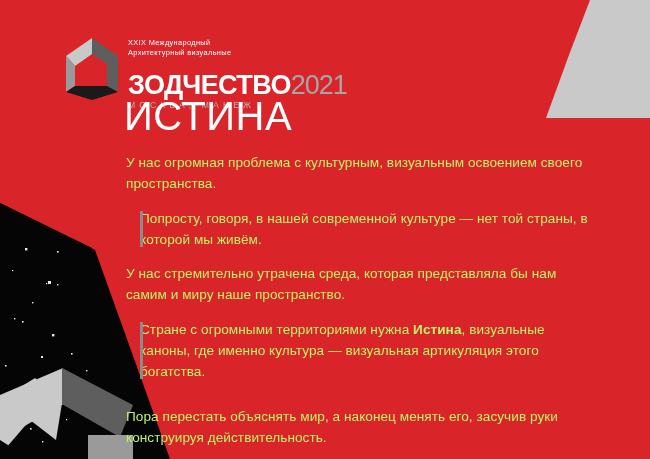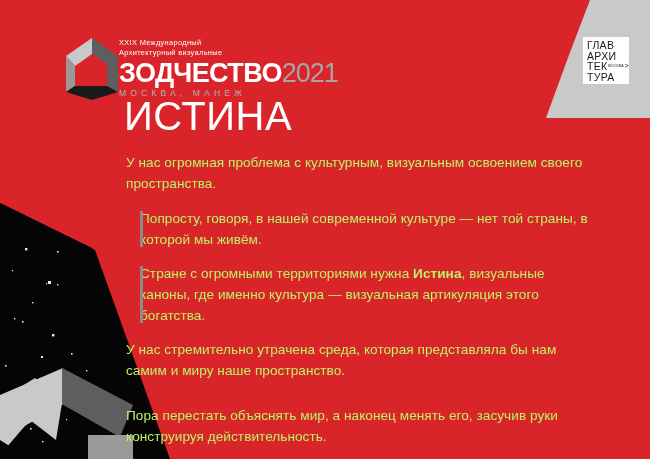--- a/index.html
+++ b/index.html
@@ -59,33 +59,33 @@
   .ga-logo .ga-arrow {
     font-size: 8px;
     line-height: 8px;
     margin-left: 0.5px;
     color: #1a1a1a;
   }
 
   
   .fest-head {
     position: absolute;
-    left: 119px;
+    left: 128px;
     top: 38px;
     width: 330px;
   }
   .fest-sub {
     font-size: 7.4px;
     line-height: 9.6px;
     letter-spacing: 0.35px;
     color: #ffffff;
     font-weight: 400;
   }
   .fest-title {
-    margin-top: 3px;
+    margin-top: 15px;
     font-size: 27px;
     line-height: 27px;
     letter-spacing: -0.6px;
     font-weight: 700;
     white-space: nowrap;
   }
   .fest-title .tw { color: #ffffff; }
   .fest-title .ty { color: #a6a6a6; font-weight: 400; letter-spacing: -1px; }
   .fest-city {
     margin-top: 1px;
@@ -185,47 +185,37 @@
   </svg>
 
   <svg style="position:absolute;left:59px;top:36px;width:66px;height:66px;" viewBox="0 0 66 66">
     <polygon points="7,20 33,2 33,18 16,30" fill="#c9c9c9"></polygon>
     <polygon points="33,2 59,20 48,28 33,18" fill="#5e5e5e"></polygon>
     <polygon points="7,20 16,30 16,50 7,56" fill="#9a9a9a"></polygon>
     <polygon points="59,20 48,28 48,50 59,56" fill="#5e5e5e"></polygon>
     <polygon points="7,56 16,50 48,50 59,56 33,64" fill="#1a1a1a"></polygon>
   </svg>
 
-  <div class="ga-logo">
-    <div class="ga-line">ГЛАВ</div>
-    <div class="ga-line">АРХИ</div>
-    <div class="ga-row3">
-      <span class="ga-line">ТЕК</span>
-      <span class="ga-mini">МОСКВА</span>
-      <span class="ga-arrow">&gt;</span>
-    </div>
-    <div class="ga-line">ТУРА</div>
-  </div>
 
   <div class="fest-head">
     <div class="fest-sub">XXIX Международный</div>
     <div class="fest-sub">Архитектурный визуальные</div>
     <div class="fest-title">
       <span class="tw">ЗОДЧЕСТВО</span><span class="ty">2021</span>
     </div>
     <div class="fest-city">МОСКВА, МАНЕЖ</div>
   </div>
 
   <div class="fest-word">ИСТИНА</div>
 
   <div class="copy">
     <p class="para">У нас огромная проблема с культурным, визуальным освоением своего пространства.</p>
 
     <p class="para quote">Попросту, говоря, в нашей современной культуре — нет той страны, в которой мы живём.</p>
 
+    <p class="para">У нас стремительно утрачена среда, которая представляла бы нам самим и миру наше пространство.</p>
+
     <p class="para quote"><span>Стране с огромными территориями нужна </span><b>Истина</b><span>, визуальные каноны, где именно культура — визуальная артикуляция этого богатства.</span></p>
-
-    <p class="para">У нас стремительно утрачена среда, которая представляла бы нам самим и миру наше пространство.</p>
 
     <p class="para">Пора перестать объяснять мир, а наконец менять его, засучив руки конструируя действительность.</p>
   </div>
 
 </div>
 
 </body></html>

